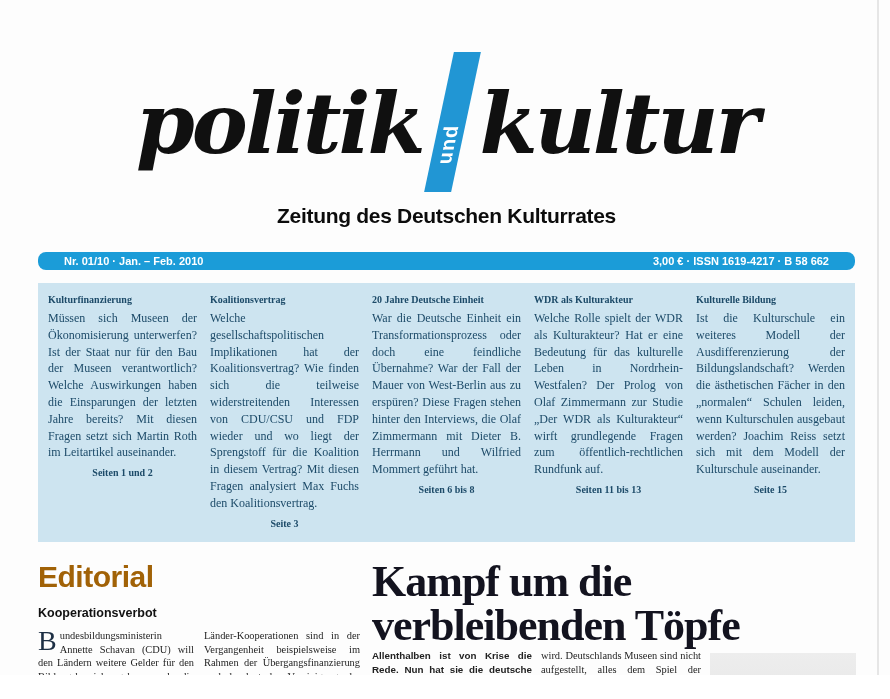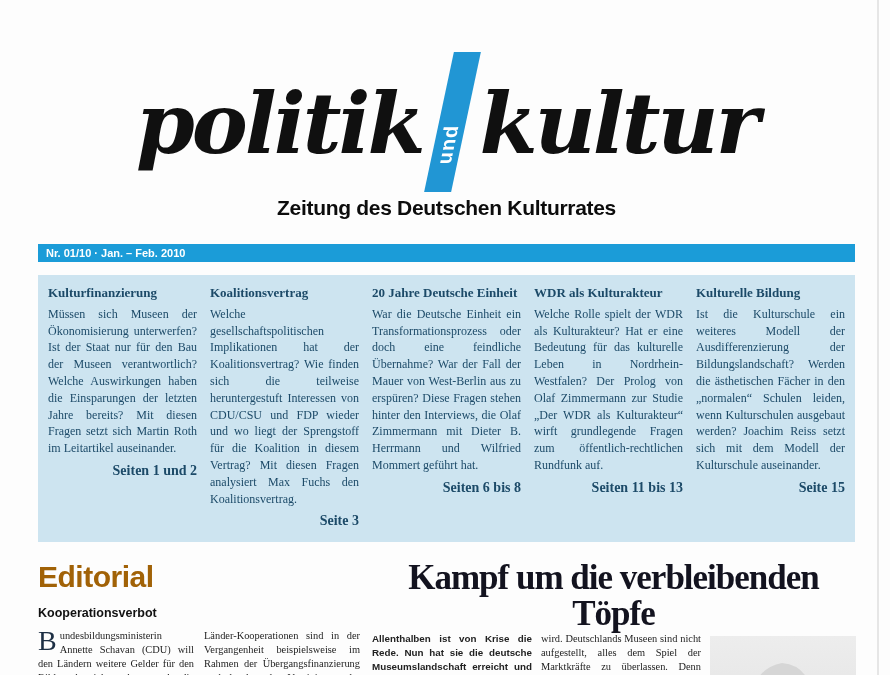--- a/index.html
+++ b/index.html
@@ -35,61 +35,61 @@
     transform: skewX(-12deg);
   }
   .und-text {
     position: absolute; left: 50%; bottom: 36px;
     transform: translateX(-50%) rotate(-90deg);
     font-family: "Liberation Sans", sans-serif;
     font-weight: bold; font-size: 20px; color: #ffffff;
     letter-spacing: 1px;
   }
   .masthead-subtitle {
-    margin-top: 0;
+    margin-top: 8px;
     text-align: center;
     font-family: "Liberation Sans", sans-serif;
     font-weight: bold; font-size: 21px; color: #0c0c0c;
     letter-spacing: -0.3px;
   }
 
   
   .infobar {
     margin-top: 24px;
     background: #1b9cd8;
     display: flex; align-items: center;
-    padding: 3px 8px;
-    font-family: "Liberation Sans", sans-serif;
-    font-weight: bold; font-size: 11px; color: #ffffff;
+    padding: 3px 26px;
+    font-family: "Liberation Sans", sans-serif;
+    font-weight: bold; font-size: 11px; color: #ffffff; border-radius: 8px;
   }
   .infobar > span { flex: 1; }
   .infobar .mid { text-align: center; }
   .infobar .right { text-align: right; }
 
   
   .teasers {
     margin-top: 13px;
     background: #cde4f0;
     padding: 10px 10px 13px 10px;
     display: grid;
     grid-template-columns: repeat(5, 1fr);
     gap: 13px;
     color: #1c4a68;
   }
   .teaser-title {
-    font-weight: bold; font-size: 13px; line-height: 1.3;
+    font-weight: bold; font-size: 10px; line-height: 1.3;
     margin-bottom: 4px;
   }
   .teaser-text {
     font-size: 12px; line-height: 1.4;
     text-align: justify;
   }
   .teaser-pages {
-    font-weight: bold; font-size: 14px;
-    text-align: right; margin-top: 6px;
+    font-weight: bold; font-size: 10px;
+    text-align: center; margin-top: 6px;
   }
 
   
   .lower { display: flex; gap: 12px; margin-top: 18px; }
 
   
   .editorial { width: 322px; flex: none; }
   .editorial-title {
     font-family: "Liberation Sans", sans-serif;
     font-weight: bold; font-size: 30px; color: #a16207;
@@ -112,22 +112,22 @@
     font-size: 28px; line-height: 22px;
     padding: 1px 3px 0 0;
     color: #1d2f44;
     font-family: "Liberation Serif", serif;
   }
 
   
   .main-article { flex: 1; min-width: 0; }
   .headline {
     font-family: "Liberation Serif", serif;
-    font-weight: bold; font-size: 35px; line-height: 1.02;
-    color: #13131f; text-align: center; letter-spacing: -1px;
+    font-weight: bold; font-size: 44px; line-height: 1.02;
+    color: #13131f; letter-spacing: -1px;
   }
   .subheadline {
     font-family: "Liberation Sans", sans-serif;
     font-weight: bold; font-size: 12.5px; color: #1691d0;
     text-align: center; margin: 8px 0 11px 0;
   }
   .main-cols { display: flex; gap: 9px; }
   .m-col { width: 160px; flex: none; min-width: 0; }
   .m-col p.lead {
     font-family: "Liberation Sans", sans-serif;
@@ -154,31 +154,32 @@
         <span class="und-bar">
           <span class="und-text">und</span>
         </span>
         <span class="logo-word">kultur</span>
       </div>
       <div class="masthead-subtitle">Zeitung des Deutschen Kulturrates</div>
     </header>
 
     <div class="infobar">
       <span>Nr. 01/10 · Jan. – Feb. 2010</span>
+      <span class="right">3,00 € · ISSN 1619-4217 · B 58 662</span>
     </div>
 
     <section class="teasers">
       <article class="teaser">
         <div class="teaser-title">Kulturfinanzierung</div>
         <div class="teaser-text">Müssen sich Museen der Ökonomisierung unterwerfen? Ist der Staat nur für den Bau der Museen verantwortlich? Welche Auswirkungen haben die Einsparungen der letzten Jahre bereits? Mit diesen Fragen setzt sich Martin Roth im Leitartikel auseinander.</div>
         <div class="teaser-pages">Seiten 1 und 2</div>
       </article>
       <article class="teaser">
         <div class="teaser-title">Koalitionsvertrag</div>
-        <div class="teaser-text">Welche gesellschaftspolitischen Implikationen hat der Koalitionsvertrag? Wie finden sich die teilweise heruntergestuft Interessen von CDU/CSU und FDP wieder und wo liegt der Sprengstoff für die Koalition in diesem Vertrag? Mit diesen Fragen analysiert Max Fuchs den Koalitionsvertrag.</div>
+        <div class="teaser-text">Welche gesellschaftspolitischen Implikationen hat der Koalitionsvertrag? Wie finden sich die teilweise widerstreitenden Interessen von CDU/CSU und FDP wieder und wo liegt der Sprengstoff für die Koalition in diesem Vertrag? Mit diesen Fragen analysiert Max Fuchs den Koalitionsvertrag.</div>
         <div class="teaser-pages">Seite 3</div>
       </article>
       <article class="teaser">
         <div class="teaser-title">20 Jahre Deutsche Einheit</div>
         <div class="teaser-text">War die Deutsche Einheit ein Transformationsprozess oder doch eine feindliche Übernahme? War der Fall der Mauer von West-Berlin aus zu erspüren? Diese Fragen stehen hinter den Interviews, die Olaf Zimmermann mit Dieter B. Herrmann und Wilfried Mommert geführt hat.</div>
         <div class="teaser-pages">Seiten 6 bis 8</div>
       </article>
       <article class="teaser">
         <div class="teaser-title">WDR als Kulturakteur</div>
         <div class="teaser-text">Welche Rolle spielt der WDR als Kulturakteur? Hat er eine Bedeutung für das kulturelle Leben in Nordrhein-Westfalen? Der Prolog von Olaf Zimmermann zur Studie „Der WDR als Kulturakteur“ wirft grundlegende Fragen zum öffentlich-rechtlichen Rundfunk auf.</div>

